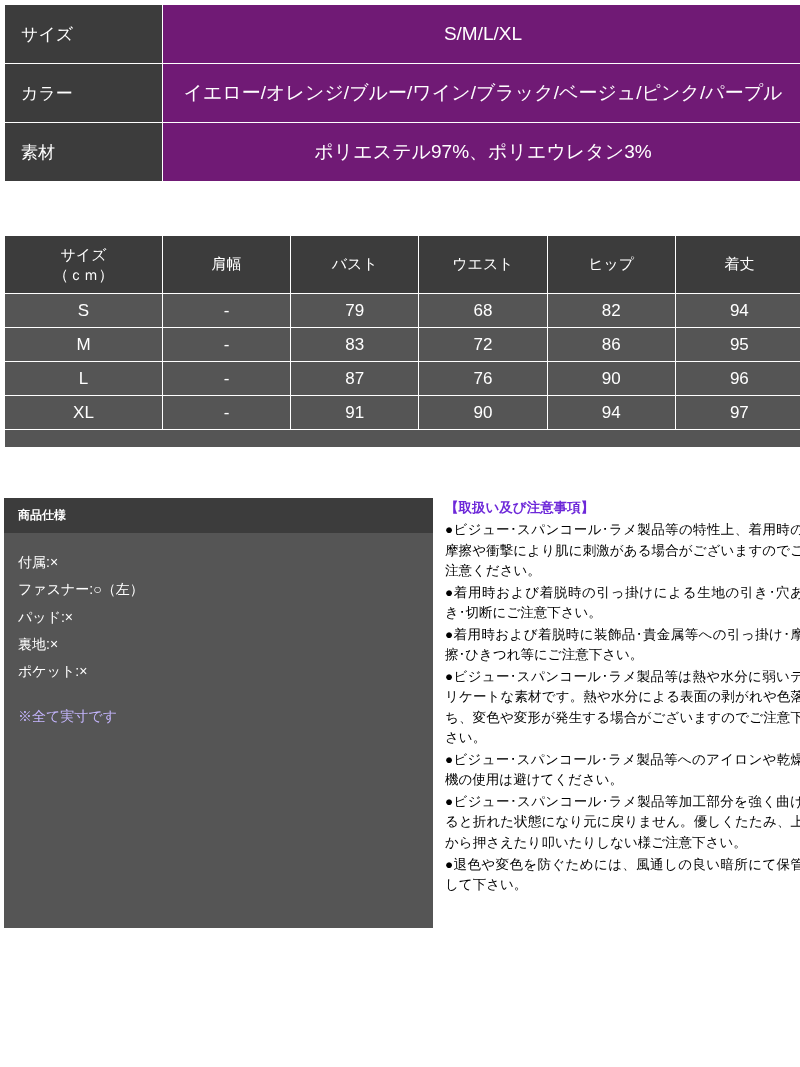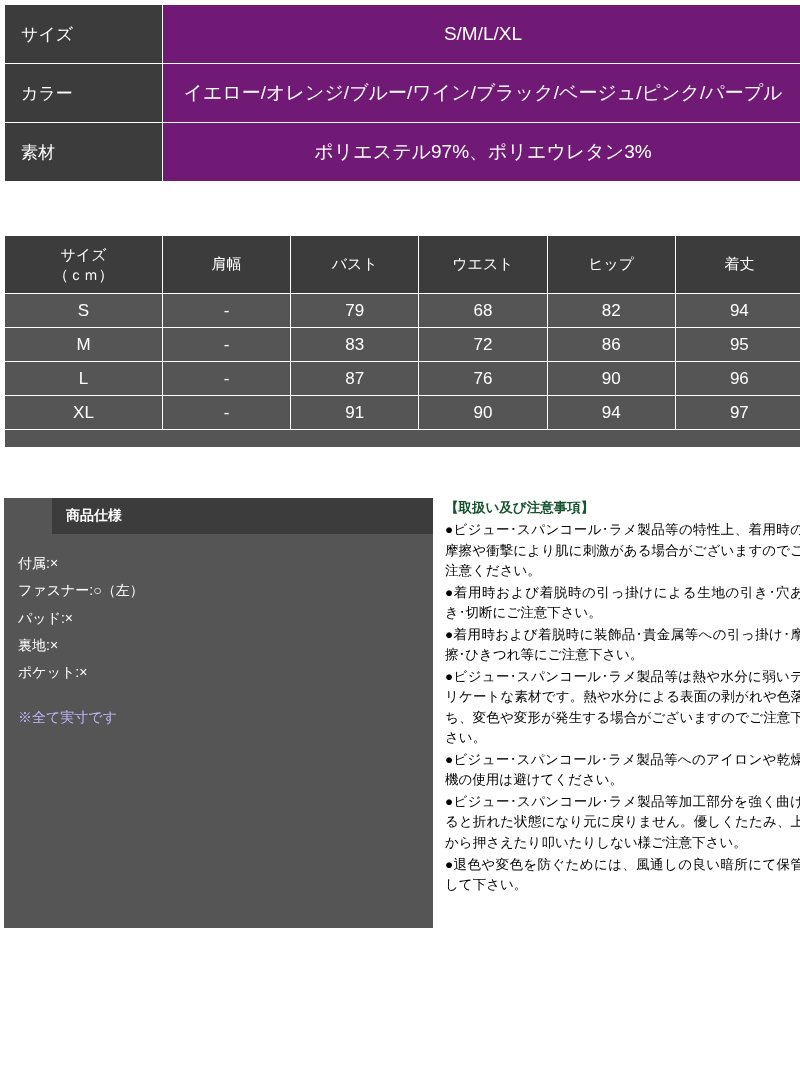--- a/index.html
+++ b/index.html
@@ -97,24 +97,23 @@
   }
   .spec-box {
     width: 429px;
     background: #555555;
     min-height: 430px;
     position: relative;
   }
   .spec-box-header {
     background: #3c3c3c;
     color: #ffffff;
-    font-size: 14px;
+    font-size: 12px;
     padding: 9px 0 9px 14px;
     font-weight: bold;
-    margin-left: 48px;
   }
   .spec-box-body {
     padding: 16px 0 0 14px;
     color: #ffffff;
     font-size: 14px;
     line-height: 1.95;
   }
   .spec-box-note {
     margin-top: 18px;
     font-size: 14px;
@@ -122,21 +121,21 @@
   }
 
   .notes {
     width: 371px;
     padding-left: 12px;
     color: #000000;
   }
   .notes-title {
     font-size: 13.5px;
     font-weight: bold;
-    color: #14532d;
+    color: #6d28d9;
     margin: 0 4px 2px 0;
     line-height: 1.5;
   }
   .notes-item {
     font-size: 13.5px;
     color: #000000;
     line-height: 1.52;
     margin: 0 0 1px 0;
     text-align: justify;
   }

